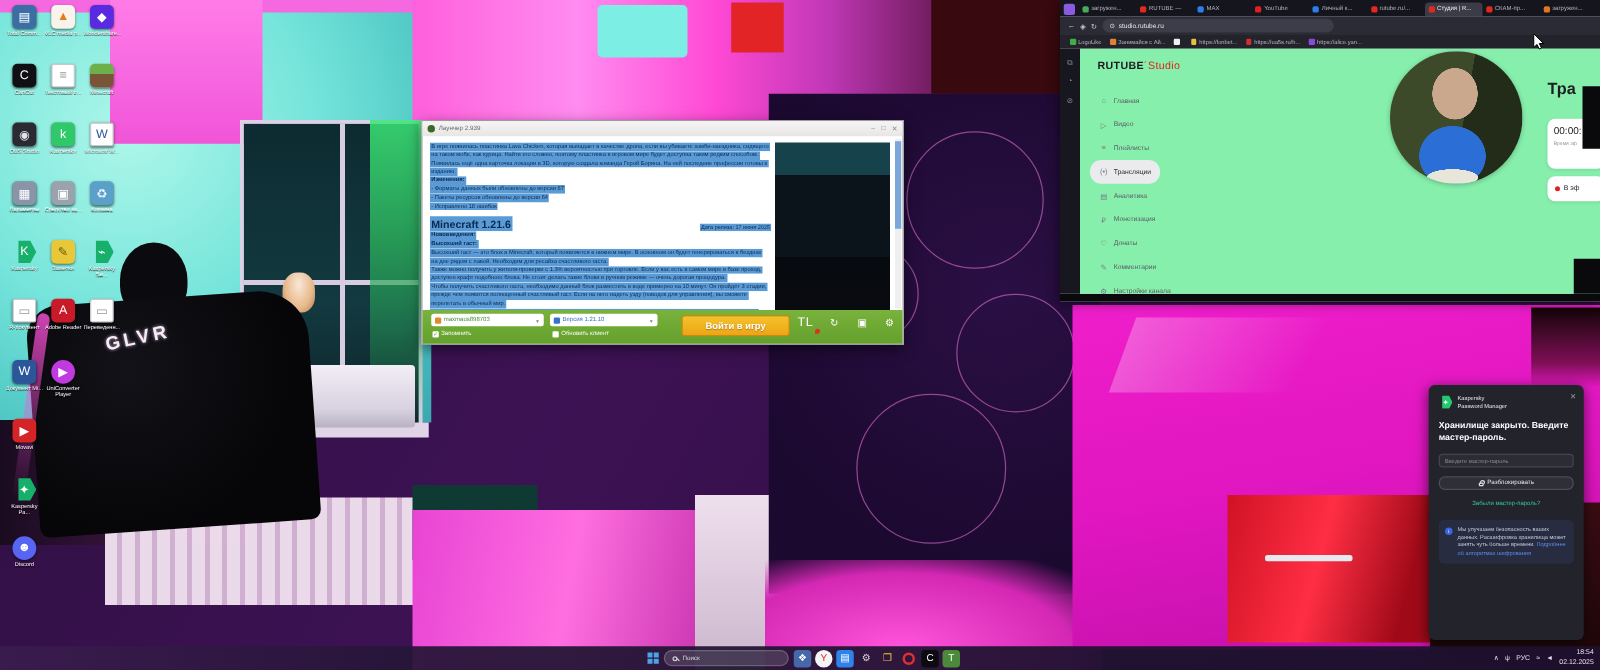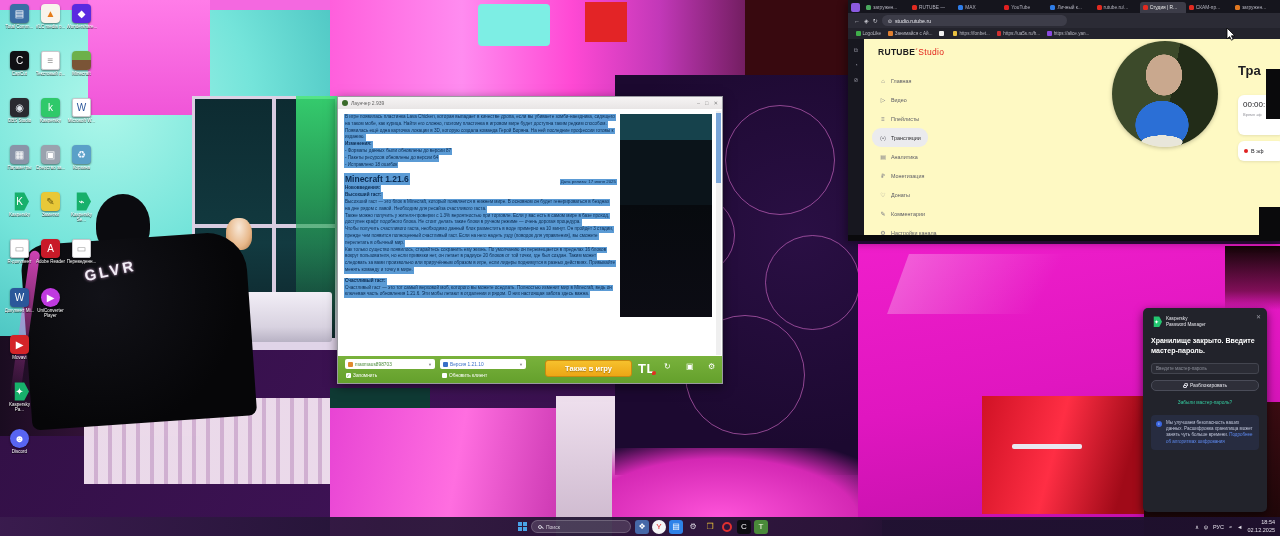--- a/index.html
+++ b/index.html
@@ -49,21 +49,21 @@
   .icons-main{position:absolute;left:4px;top:4px;display:grid;grid-auto-flow:column;grid-template-rows:repeat(6,47px);grid-template-columns:repeat(3,31px);z-index:2;}
   .icons-lower{position:absolute;left:4px;top:288px;display:grid;grid-auto-flow:column;grid-template-rows:repeat(4,47px);grid-template-columns:repeat(2,31px);z-index:2;}
   .dicon{width:31px;display:flex;flex-direction:column;align-items:center;}
   .dtile{width:19px;height:19px;border-radius:4px;display:flex;align-items:center;justify-content:center;font-size:10px;color:#fff;box-shadow:0 1px 2px rgba(0,0,0,.5);}
   .dtile.hex{clip-path:polygon(25% 3%,75% 3%,100% 50%,75% 97%,25% 97%);border-radius:0;box-shadow:none;}
   .dtile.page{border:1px solid #c8c8cc;border-radius:2px;}
   .dtile.round{border-radius:50%;}
   .dlabel{margin-top:1px;font-size:4.5px;line-height:1.15;color:#fff;text-align:center;text-shadow:0 1px 1px #000;max-height:11px;overflow:hidden;width:30px;}
 
   
-  .tlw{position:absolute;left:337px;top:96px;width:386px;height:288px;background:#fff;border:1px solid #9a9aa0;box-shadow:0 3px 10px rgba(0,0,0,.5);z-index:3;}
+  .tlw{position:absolute;left:337px;top:96px;width:386px;height:180px;background:#fff;border:1px solid #9a9aa0;box-shadow:0 3px 10px rgba(0,0,0,.5);z-index:3;}
   .tl-title{height:12px;background:linear-gradient(#f6f4f4,#e8e5e5);display:flex;align-items:center;gap:3px;padding:0 4px;font-size:5px;color:#666;}
   .tl-appico{width:6px;height:6px;border-radius:50%;background:#3a6a2a;}
   .tl-ctrls{margin-left:auto;display:flex;gap:5px;color:#888;font-size:5.5px;}
   .tl-news{position:absolute;top:13px;left:0;right:8px;bottom:27px;padding:4px 2px 0 6px;overflow:hidden;font-size:4.6px;color:#222;}
   .tl-img{float:right;width:92px;height:203px;margin:0 0 2px 3px;background:linear-gradient(180deg,#16424c 0 13%,#0b141a 13% 45%,#070a0e 45%,#0c0c14);}
   .tl-scroll{position:absolute;right:1px;top:14px;width:5px;bottom:28px;background:#efefef;}
   .tl-thumb{position:absolute;top:2px;left:0;height:70px;width:5px;background:#7aa6d8;}
   .nl{height:6.8px;line-height:1.45;white-space:nowrap;overflow:hidden;display:flex;justify-content:space-between;}
   .nl .sel{background:#5b9bd5;color:#0a2a50;padding:0 1px;}
   .nl .sel:empty,.nl .date:empty{display:none;}
@@ -75,39 +75,39 @@
   .tl-bar{position:absolute;left:0;right:0;bottom:0;height:27px;background:linear-gradient(#79b23c,#64a02c);}
   .tl-field{position:absolute;height:10px;background:#fff;border-radius:2px;display:flex;align-items:center;gap:2px;padding:0 3px;font-size:4.8px;}
   .tl-field .fico{width:5px;height:5px;border-radius:1px;flex:none;}
   .tl-field .arr{margin-left:auto;color:#888;font-size:4px;}
   .f-acc{left:7px;top:3px;width:90px;color:#4a8a3a;}
   .f-ver{left:102px;top:3px;width:86px;color:#3a70c8;}
   .tl-chk{position:absolute;display:flex;align-items:center;gap:2px;font-size:4.8px;color:#fff;}
   .c1{left:8px;top:17px;}  .c2{left:104px;top:17px;}
   .box{width:5px;height:5px;background:#fff;border-radius:1px;color:#4a8a2a;font-size:4.5px;line-height:5px;text-align:center;}
   .tl-btn{position:absolute;left:207px;top:4px;width:87px;height:17px;background:linear-gradient(#f6c12d,#eda615);border:1px solid #c88a10;border-radius:3px;color:#fff;font-weight:bold;font-size:7.5px;display:flex;align-items:center;justify-content:center;text-shadow:0 1px 1px rgba(0,0,0,.3);}
-  .tl-logo{position:absolute;left:300px;top:5px;color:#fff;font-weight:700;font-size:13px;letter-spacing:.5px;}
+  .tl-logo{position:absolute;left:300px;top:5px;color:#fff;font-weight:400;font-size:10px;letter-spacing:.5px;}
   .tl-drop{position:absolute;left:314px;top:15px;width:4px;height:4px;background:#e03020;border-radius:50% 50% 50% 0;}
   .tl-ico{position:absolute;top:6px;color:#fff;font-size:8px;}
   .i1{left:326px;} .i2{left:348px;} .i3{left:370px;}
 
   
   .br{position:absolute;left:848px;top:0;width:432px;height:241px;background:#f6f5f7;border-bottom:6px solid #0a0a0c;box-shadow:-2px 2px 8px rgba(0,0,0,.4);z-index:3;}
   .br-tabs{height:13px;background:#15151d;display:flex;align-items:center;padding:1px 2px 0 3px;}
   .br-lead{width:9px;height:9px;border-radius:2px;background:#8a5ae0;margin-right:3px;flex:none;}
   .br-tab{display:flex;align-items:center;gap:2px;padding:0 3px;height:11px;border-radius:3px 3px 0 0;font-size:4.8px;color:#b5b5c0;overflow:hidden;white-space:nowrap;flex:1;max-width:47px;}
   .br-tab.active{background:#3c3c48;color:#eee;}
   .fav{width:5px;height:5px;border-radius:1.5px;flex:none;}
   .br-toolbar{height:15px;background:#2b2b35;display:flex;align-items:center;gap:4px;padding:0 6px;color:#c8c8d0;font-size:6px;}
   .url{background:#3d3d49;border-radius:7px;height:11px;display:flex;align-items:center;gap:3px;padding:0 6px;font-size:5.2px;color:#e8e8ee;width:185px;}
   .br-bm{height:11px;background:#23232c;display:flex;align-items:center;gap:7px;padding:0 8px;font-size:4.6px;color:#b8b8c2;}
   .bm{display:flex;gap:2px;align-items:center;white-space:nowrap;}
   .bm-ico{width:4.5px;height:4.5px;border-radius:1px;flex:none;}
   .br-side{position:absolute;left:0;top:39px;bottom:0;width:16px;background:#17171f;display:flex;flex-direction:column;align-items:center;padding-top:8px;gap:8px;color:#8a8a96;font-size:6px;}
-  .br-page{position:absolute;left:16px;right:0;top:39px;bottom:0;background:#fef9c3;overflow:hidden;}
+  .br-page{position:absolute;left:16px;right:0;top:39px;bottom:0;background:#86efac;overflow:hidden;}
   .rt-logo{position:absolute;left:14px;top:8px;font-size:8.5px;letter-spacing:.3px;}
   .rt-logo b{color:#1c1c1e;font-weight:800;}
   .rt-tick{color:#e2231a;}
   .rt-accent{color:#e2231a;}
   .rt-menu{position:absolute;left:8px;top:32px;display:flex;flex-direction:column;}
   .rt-item{height:19px;display:flex;align-items:center;gap:4px;font-size:5.4px;color:#5c5c64;padding:0 7px;width:fit-content;border-radius:9px;}
   .rt-item.active{background:#ebebee;color:#2c2c30;}
   .rt-item .gi{width:8px;text-align:center;font-size:6px;color:#7a7a84;}
   .rt-avatar{position:absolute;left:248px;top:2px;width:106px;height:106px;border-radius:50%;overflow:hidden;background:
     radial-gradient(ellipse 30px 34px at 52px 34px,#c9a88e 0 60%,rgba(0,0,0,0) 61%),
@@ -488,21 +488,21 @@
         <span class="arr">▼</span>
       </div>
       <div class="tl-chk c1">
         <span class="box">✓</span>
         <span>Запомнить</span>
       </div>
       <div class="tl-chk c2">
         <span class="box"></span>
         <span>Обновить клиент</span>
       </div>
-      <div class="tl-btn">Также в игру</div>
+      <div class="tl-btn">Войти в игру</div>
       <div class="tl-logo">TL</div>
       <div class="tl-drop"></div>
       <div>
 
           <div class="tl-ico i1">↻</div>
 
           <div class="tl-ico i2">▣</div>
 
           <div class="tl-ico i3">⚙</div>
         </div>

